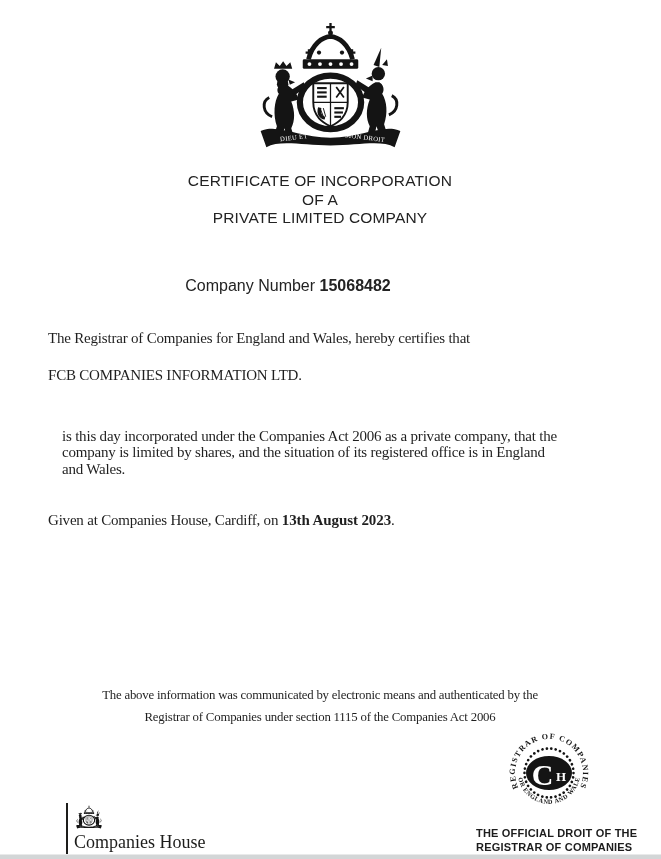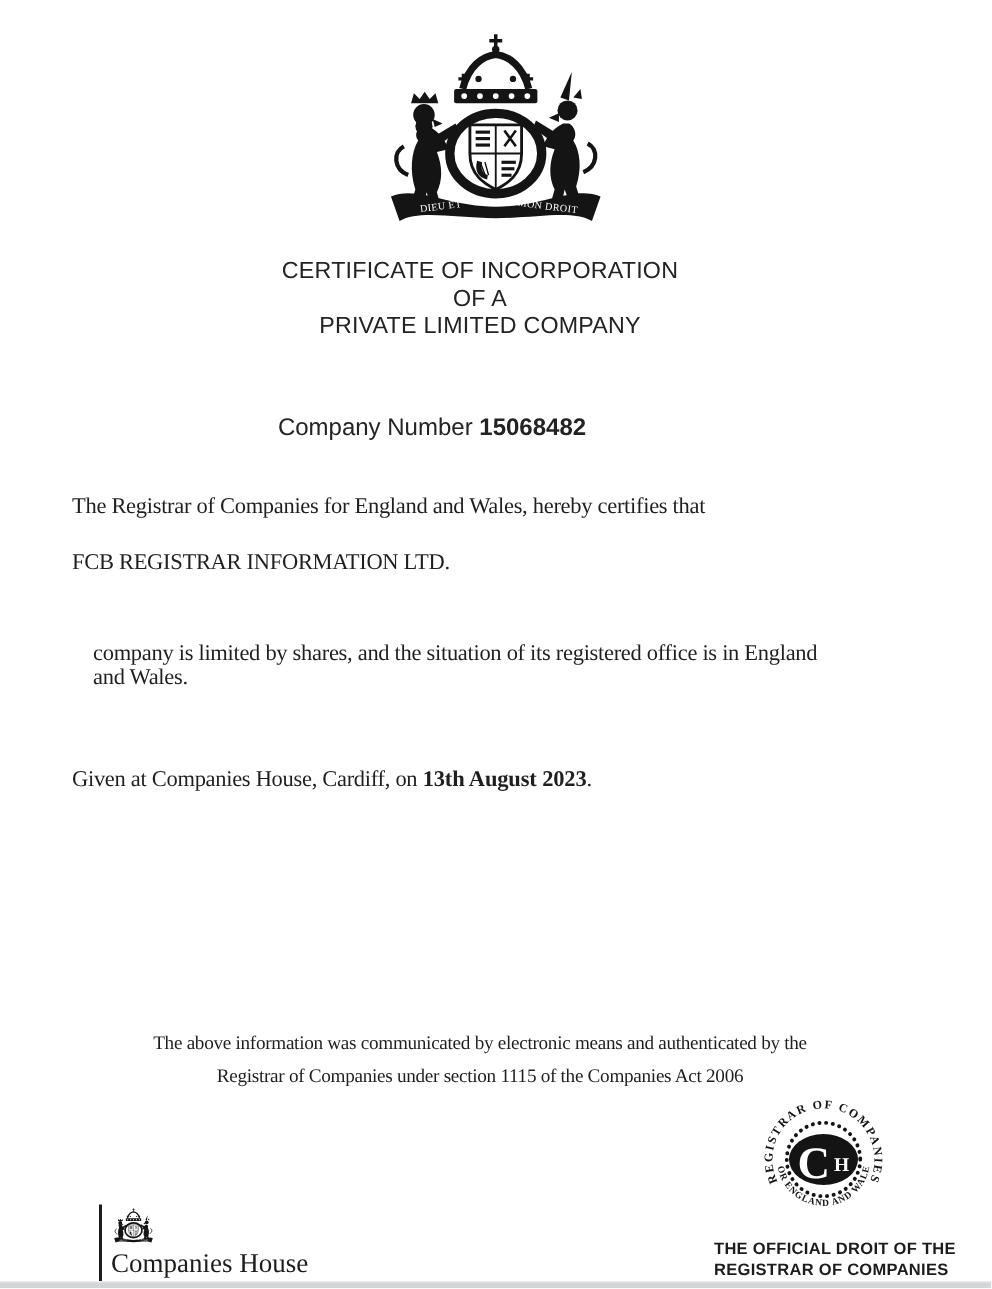--- a/index.html
+++ b/index.html
@@ -136,23 +136,24 @@
     <div>PRIVATE LIMITED COMPANY</div>
   </div>
 
   <div class="company-number">
     <span>Company Number</span>
     <b>15068482</b>
   </div>
 
   <div class="serif-line certify">The Registrar of Companies for England and Wales, hereby certifies that</div>
 
-  <div class="serif-line company-name">FCB REGISTRAR INFORMATION LTD.</div>
+  <div class="serif-line company-name">FCB COMPANIES INFORMATION LTD.</div>
 
   <div class="incorporation">
+    <div>is this day incorporated under the Companies Act 2006 as a private company, that the</div>
     <div>company is limited by shares, and the situation of its registered office is in England</div>
     <div>and Wales.</div>
   </div>
 
   <div class="serif-line given">
     <span>Given at Companies House, Cardiff, on</span>
     <b>13th August 2023</b><span>.</span>
   </div>
 
   <div class="auth-footer">

